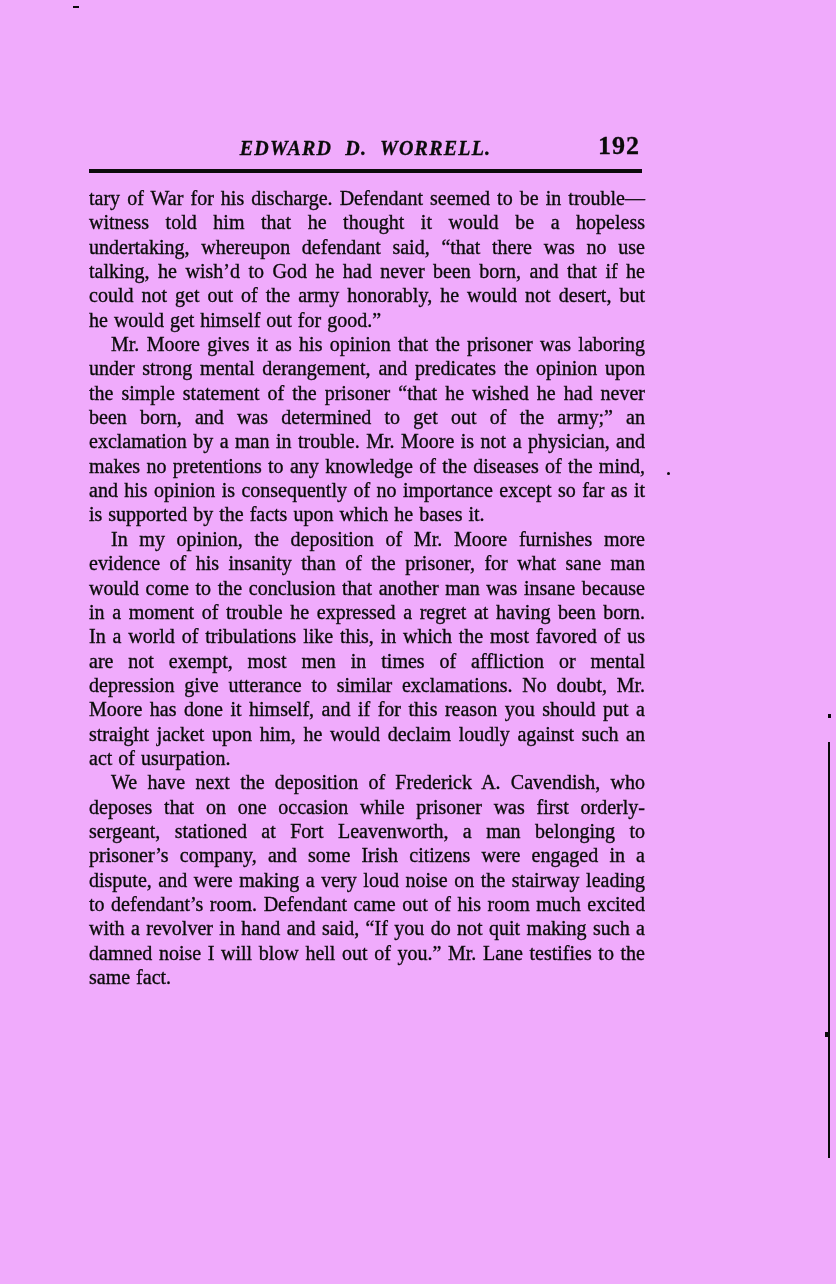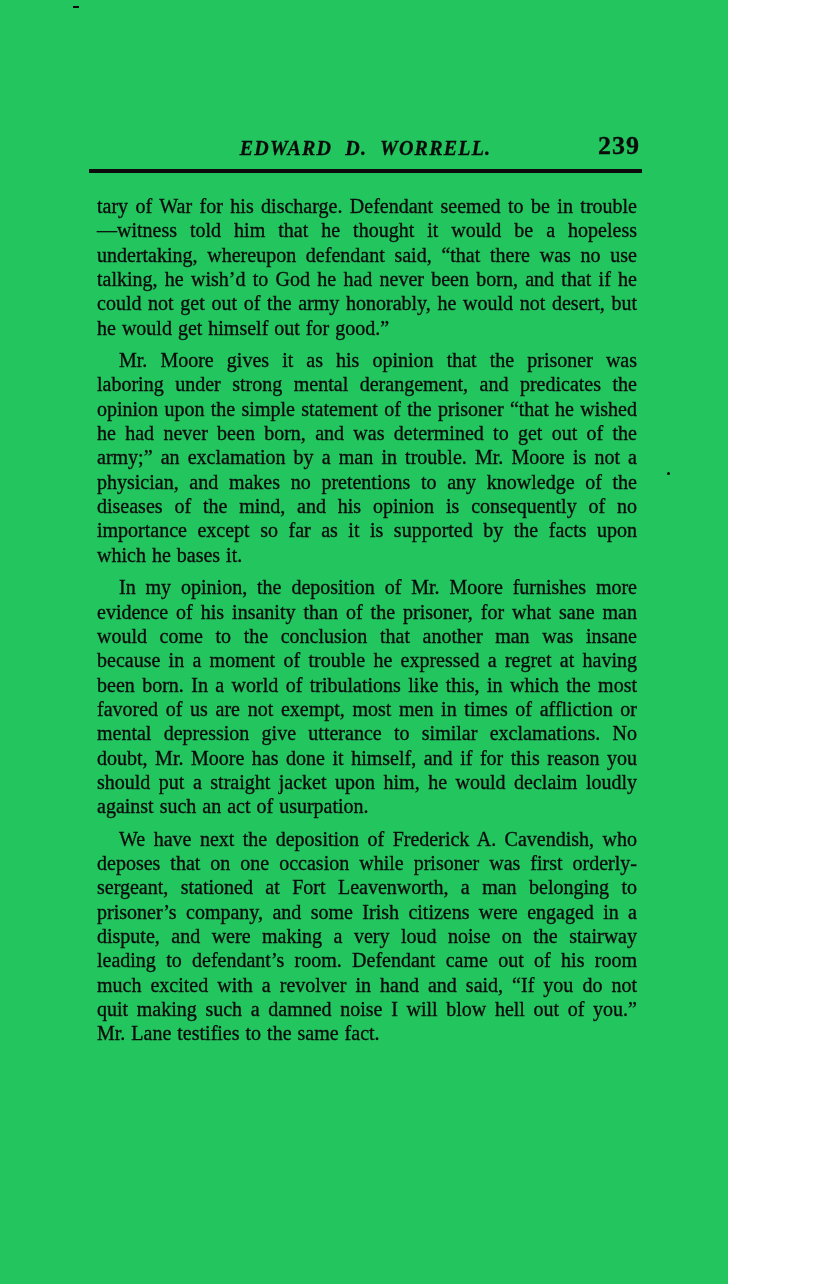--- a/index.html
+++ b/index.html
@@ -2,23 +2,23 @@
 <html lang="en"><head>
 <meta charset="utf-8">
 <style>
   html, body {
     margin: 0;
     padding: 0;
     background: #ffffff;
   }
   .page {
     position: relative;
-    width: 728px;
+    width: 836px;
     height: 1284px;
-    background: #22c55e;
+    background: #f0abfc;
     overflow: hidden;
     font-family: "Liberation Serif", "DejaVu Serif", serif;
     color: #0a0a0a;
   }
   
   .running-head {
     position: absolute;
     left: 89px;
     top: 134px;
     width: 553px;
@@ -63,21 +63,21 @@
     top: 186px;
     width: 556px;
     font-size: 20px;
     line-height: 24.35px;
     text-align: justify;
     color: #0a0a0a;
     -webkit-text-stroke: 0.35px #111111;
     word-spacing: 1px;
   }
   .para {
-    margin: 8px;
+    margin: 0;
     padding: 0;
     text-indent: 22px;
   }
   .para.no-indent {
     text-indent: 0;
   }
   
   .artifact {
     position: absolute;
     background: #0b0b0b;
@@ -90,21 +90,21 @@
 </style>
 </head>
 <body>
 
 <div class="page">
 
   <span class="artifact speck-top-left"></span>
 
   <header class="running-head">
     <span class="head-title">EDWARD D. WORRELL.</span>
-    <span class="folio">239</span>
+    <span class="folio">192</span>
   </header>
 
   <div class="head-rule"></div>
 
   <main class="body-text">
     <p class="para no-indent">tary of War for his discharge.  Defendant seemed to be in trouble—witness told him that he thought it would be a hopeless undertaking, whereupon defendant said, “that there was no use talking, he wish’d to God he had never been born, and that if he could not get out of the army honorably, he would not desert, but he would get himself out for good.”</p>
     <p class="para">Mr. Moore gives it as his opinion that the prisoner was laboring under strong mental derangement, and predicates the opinion upon the simple statement of the prisoner “that he wished he had never been born, and was determined to get out of the army;” an exclamation by a man in trouble.  Mr. Moore is not a physician, and makes no pretentions to any knowledge of the diseases of the mind, and his opinion is consequently of no importance except so far as it is supported by the facts upon which he bases it.</p>
     <p class="para">In my opinion, the deposition of Mr. Moore furnishes more evidence of his insanity than of the prisoner, for what sane man would come to the conclusion that another man was insane because in a moment of trouble he expressed a regret at having been born.  In a world of tribulations like this, in which the most favored of us are not exempt, most men in times of affliction or mental depression give utterance to similar exclamations.  No doubt, Mr. Moore has done it himself, and if for this reason you should put a straight jacket upon him, he would declaim loudly against such an act of usurpation.</p>
     <p class="para">We have next the deposition of Frederick A. Cavendish, who deposes that on one occasion while prisoner was first orderly-sergeant, stationed at Fort Leavenworth, a man belonging to prisoner’s company, and some Irish citizens were engaged in a dispute, and were making a very loud noise on the stairway leading to defendant’s room.  Defendant came out of his room much excited with a revolver in hand and said, “If you do not quit making such a damned noise I will blow hell out of you.”  Mr. Lane testifies to the same fact.</p>
   </main>

